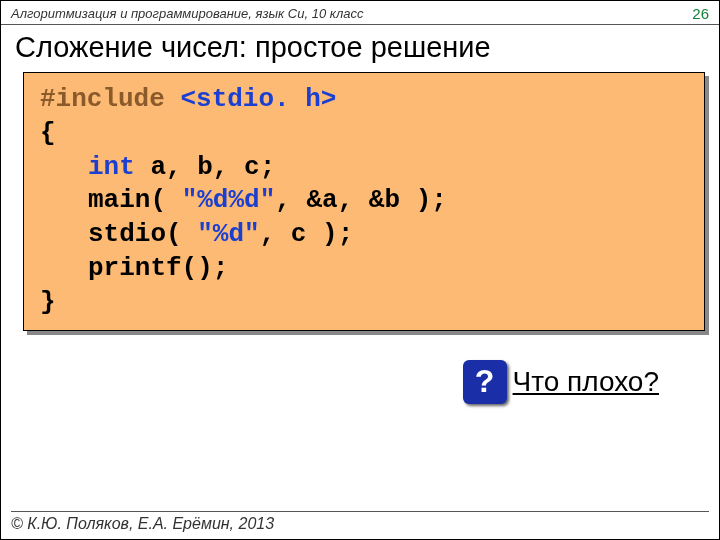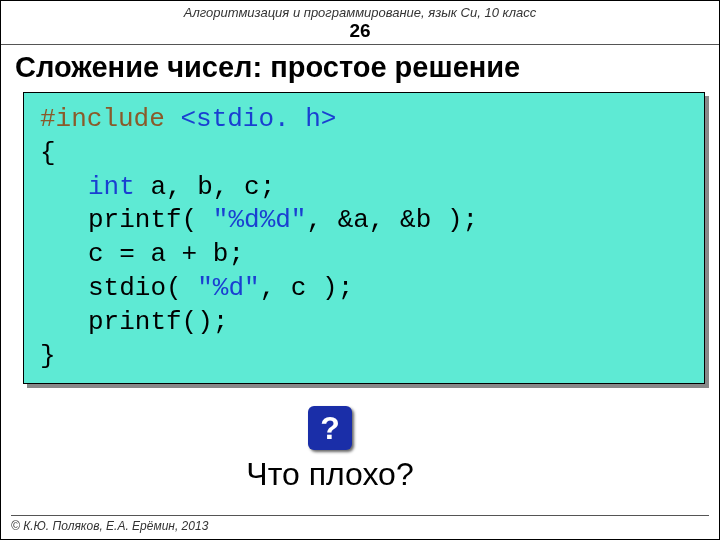--- a/index.html
+++ b/index.html
@@ -1,31 +1,31 @@
 <!DOCTYPE html>
 <html><head>
 <meta charset="utf-8">
 <style>
-  * { margin: 0; padding: 0; box-sizing: border-box; flex-direction: column; }
+  * { margin: 0; padding: 0; box-sizing: border-box; }
   html, body { width: 720px; height: 540px; font-family: Arial, sans-serif; background: #fff; }
   .slide { width: 720px; height: 540px; border: 1px solid #000; position: relative; display: flex; flex-direction: column; }
   .header { display: flex; justify-content: space-between; align-items: center; padding: 4px 10px 2px 10px; border-bottom: 1px solid #555; }
   .header-title { font-size: 13px; font-style: italic; color: #333; }
-  .page-num { font-size: 19px; font-weight: bold; color: #000000; }
-  .main-title { font-size: 29px; font-weight: bold; padding: 6px 14px 8px 14px; color: #000; }
-  .code-box { margin: 0 14px 8px 22px; background: #5eead4; border: 1.5px solid #000; box-shadow: 4px 4px 0 #888; padding: 10px 16px 10px 16px; font-family: "Courier New", monospace; font-size: 26px; font-weight: normal; line-height: 1.3; }
+  .page-num { font-size: 15px; font-weight: normal; color: #15803d; }
+  .main-title { font-size: 29px; font-weight: normal; padding: 6px 14px 8px 14px; color: #000; }
+  .code-box { margin: 0 14px 15px 22px; background: #fdba74; border: 1.5px solid #000; box-shadow: 4px 4px 0 #888; padding: 10px 16px 10px 16px; font-family: "Courier New", monospace; font-size: 26px; font-weight: bold; line-height: 1.3; }
   .code-box .kw-include { color: #8a5a2a; }
   .code-box .kw-blue { color: #1a3fd1; }
   .code-box .kw-int { color: #1a3fd1; text-align: center; }
   .code-box .kw-fn { color: #000; }
   .code-box .indent { margin-left: 48px; display: block; }
   .question-row { display: flex; align-items: center; justify-content: flex-end; padding: 14px 60px 0 0; gap: 6px; }
   .q-badge { width: 44px; height: 44px; background: #1a2ea8; border-radius: 6px; display: flex; align-items: center; justify-content: center; color: #fff; font-size: 32px; font-weight: bold; box-shadow: 2px 2px 3px #666; }
-  .q-text { font-size: 32px; color: #000; }
-  .footer { position: absolute; bottom: 6px; left: 10px; right: 10px; display: flex; justify-content: space-between; font-size: 12px; font-style: italic; color: #333; border-top: 1px solid #555; padding-top: 3px; }
+  .q-text { font-size: 28px; color: #000; text-decoration: underline; }
+  .footer { position: absolute; bottom: 6px; left: 10px; right: 10px; display: flex; justify-content: space-between; font-size: 16px; font-style: italic; color: #333; border-top: 1px solid #555; padding-top: 3px; }
 </style>
 </head>
 <body>
 
 <div class="slide">
 
   <div class="header">
     <span class="header-title">Алгоритмизация и программирование, язык Си, 10 класс</span>
     <span class="page-num">26</span>
   </div>
@@ -39,25 +39,22 @@
       <span class="kw-blue">&lt;stdio. h&gt;</span>
     </div>
     <div>{</div>
     <div>
       <span class="indent">
         <span class="kw-int">int</span><span> a, b, c;</span>
       </span>
     </div>
     <div>
       <span class="indent">
-        <span>printf( </span><span class="kw-blue">"%d%d"</span><span>, &amp;a, &amp;b );</span>
+        <span>main( </span><span class="kw-blue">"%d%d"</span><span>, &amp;a, &amp;b );</span>
       </span>
-    </div>
-    <div>
-      <span class="indent">c = a + b;</span>
     </div>
     <div>
       <span class="indent">
         <span>stdio( </span><span class="kw-blue">"%d"</span><span>, c );</span>
       </span>
     </div>
     <div>
       <span class="indent">printf();</span>
     </div>
     <div>}</div>

